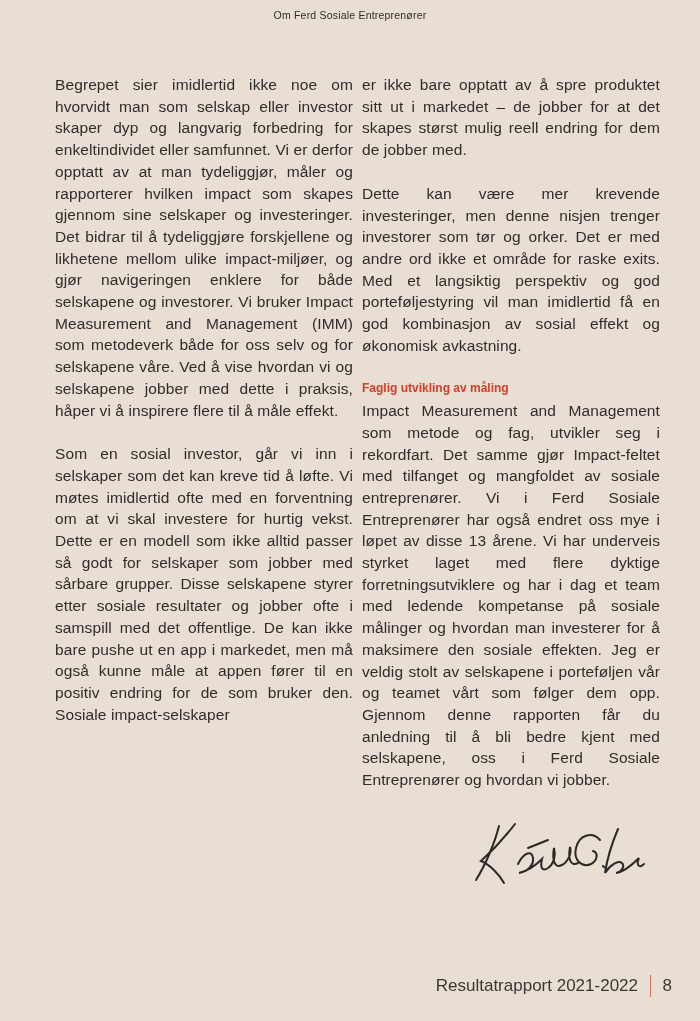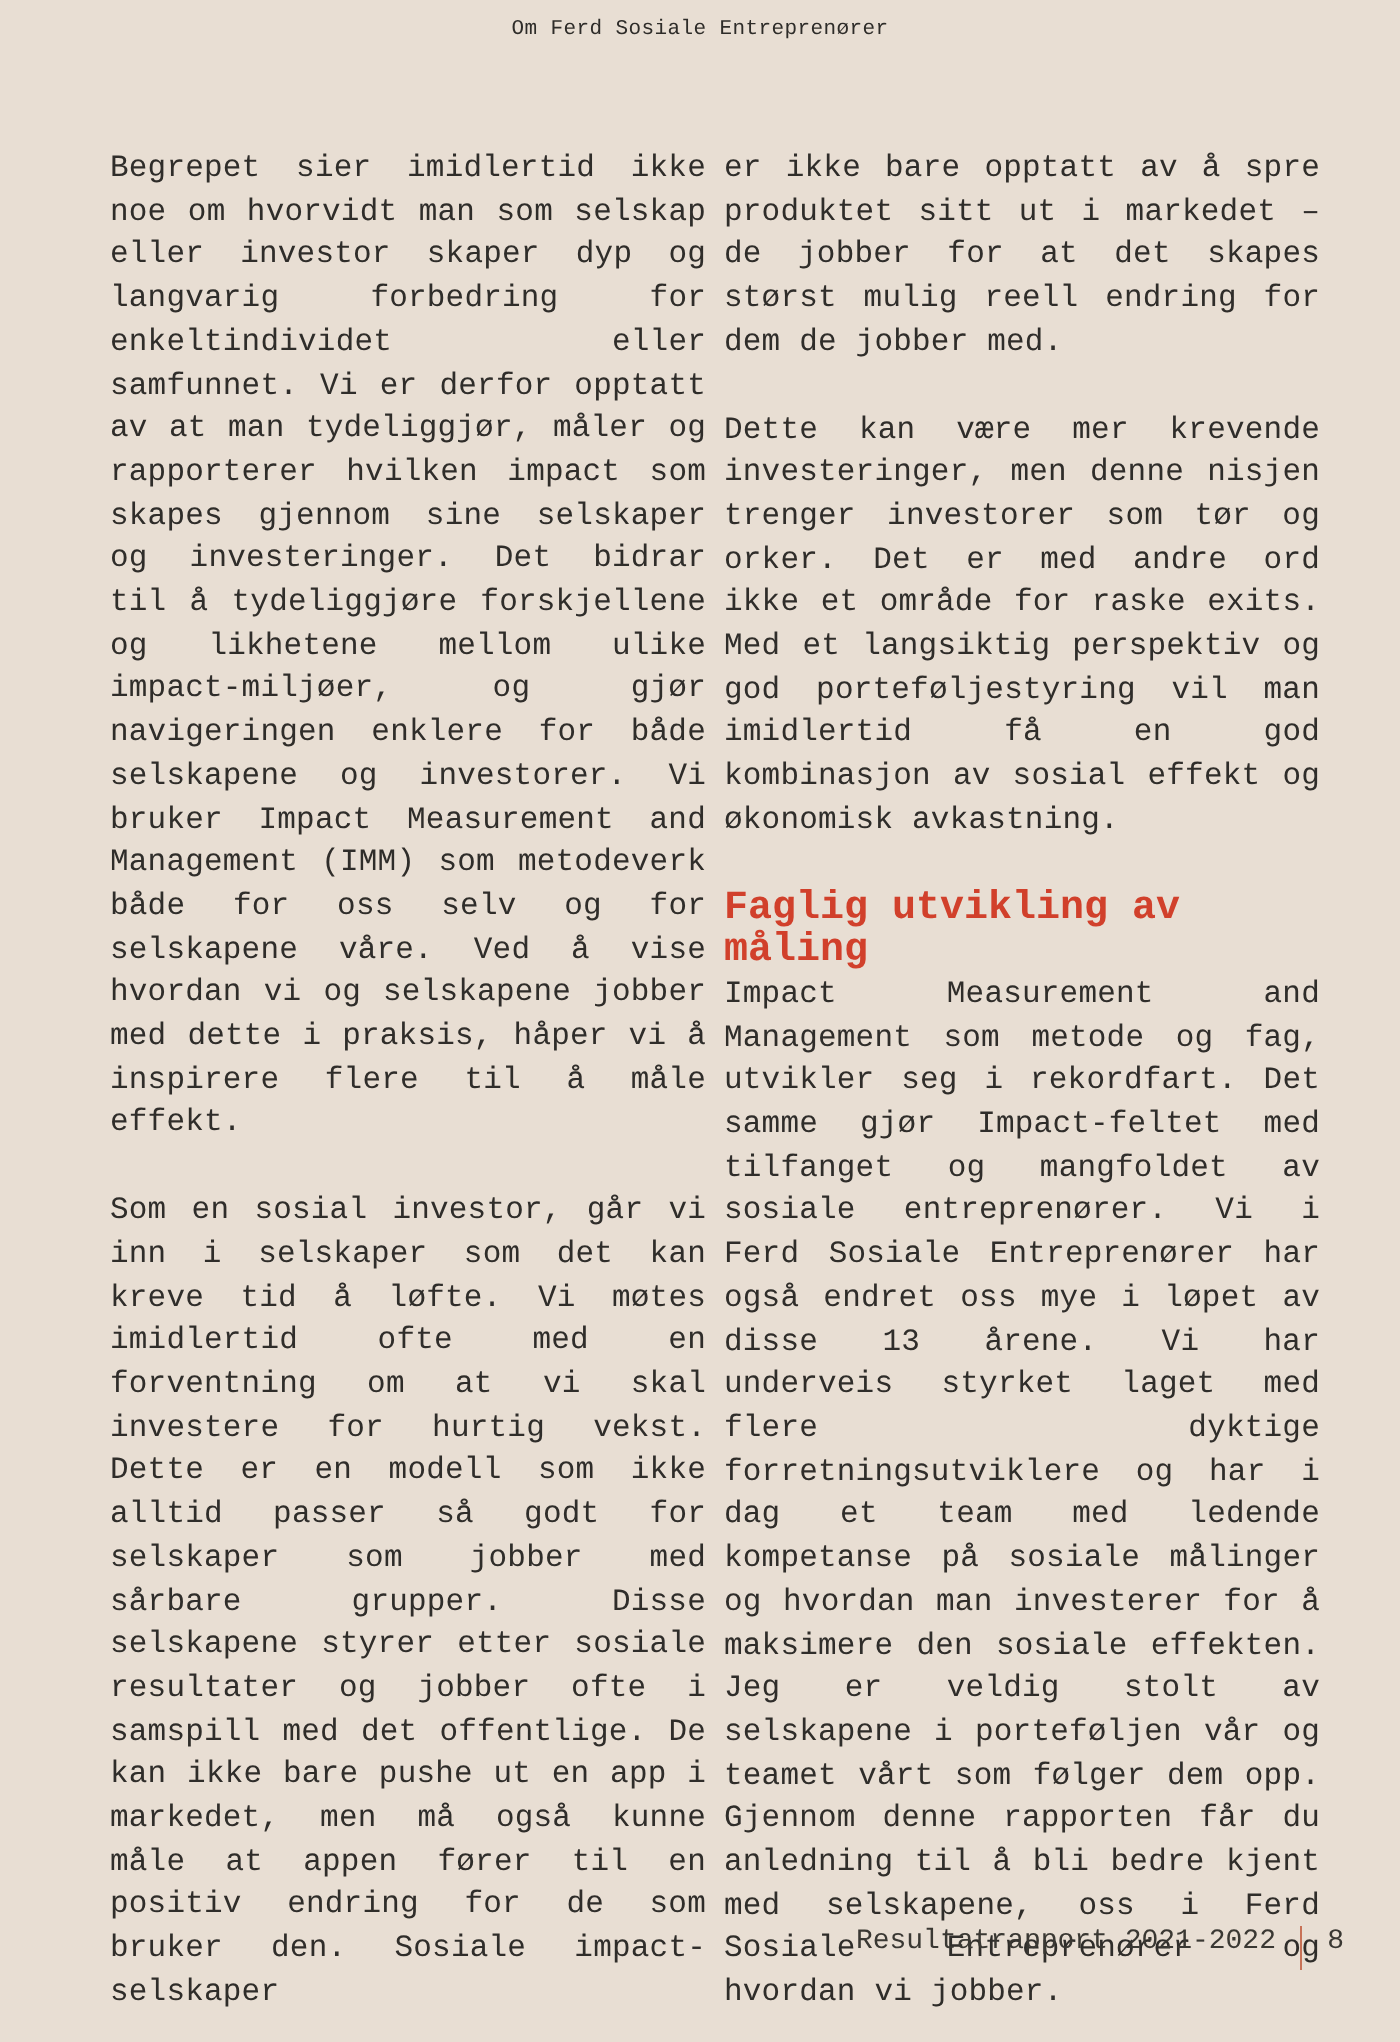--- a/index.html
+++ b/index.html
@@ -8,21 +8,21 @@
     --red:#d1402b;
     --divider:#c87257;
   }
   *{margin:0;padding:0;box-sizing:border-box;}
   html,body{background:var(--bg);}
   .page{
     position:relative;
     width:700px;height:1021px;
     background:var(--bg);
     color:var(--ink);
-    font-family:Liberation Mono, monospace;
+    font-family:Liberation Sans, sans-serif;
     overflow:hidden;
   }
   .page-header{
     position:absolute;top:9px;left:0;right:0;
     text-align:center;
     font-size:10.5px;
     letter-spacing:0.2px;
     color:#2e2c29;
   }
   .columns{
@@ -37,39 +37,39 @@
   .col-para{
     font-size:15.5px;
     line-height:21.7px;
     text-align:justify;
     letter-spacing:0.1px;
     margin:0 0 22px 0;
     hyphens:auto;
     -webkit-hyphens:auto;
   }
   .col-heading{
-    font-size:20px;
+    font-size:12px;
     line-height:21.7px;
     font-weight:bold;
     color:var(--red);
     margin:0;
   }
   .signature-wrap{
     margin-top:26px;
     display:flex;
     justify-content:flex-end;
     padding-right:14px;
   }
   .signature-wrap svg{display:block;}
   .page-footer{
     position:absolute;
-    right:28px;bottom:36px;
+    right:28px;bottom:24px;
     display:flex;
-    align-items:flex-start;
-    font-size:14px;
+    align-items:center;
+    font-size:17px;
     color:#3a3833;
   }
   .footer-divider{
     width:1px;height:22px;
     background:var(--divider);
     margin:0 11px 0 12px;
   }
   .footer-page-number{min-width:10px;text-align:right;}
 </style>
 </head>

